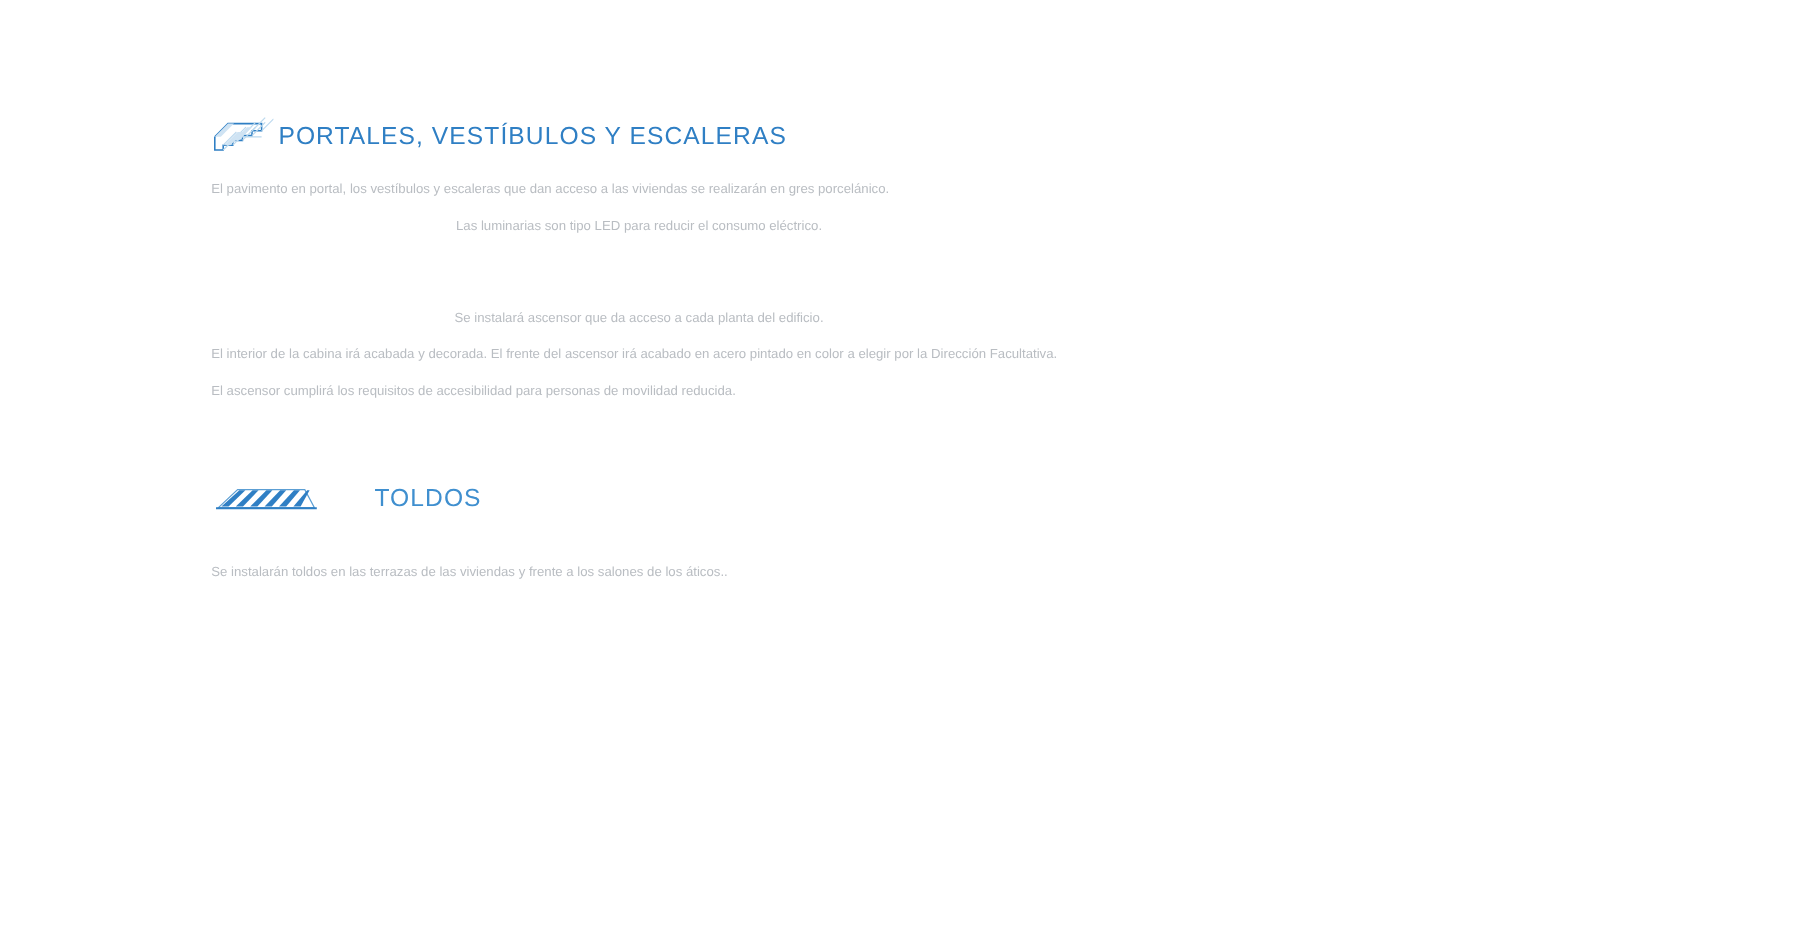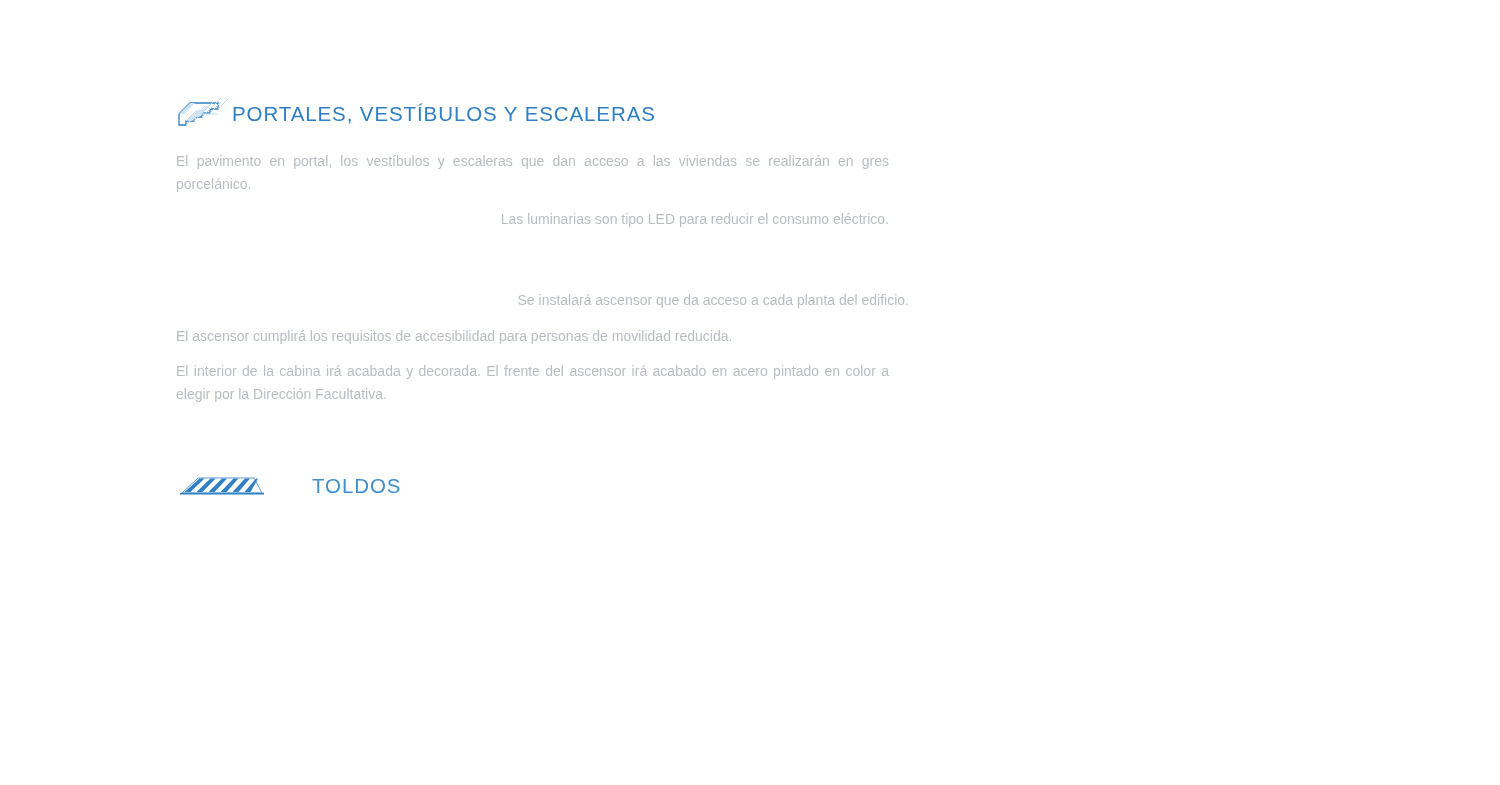--- a/index.html
+++ b/index.html
@@ -51,35 +51,35 @@
     letter-spacing: 0.9px;
     font-weight: 400;
     white-space: nowrap;
   }
   .section-title.light {
     color: #3f8fcf;
   }
 
   .para {
     color: #b9bdc2;
-    font-size: 14px;
+    font-size: 11px;
     line-height: 1.62;
     text-align: justify;
     margin: 0 0 13px 0;
     width: 713px;
   }
   .para.nojust {
-    text-align: right;
+    text-align: center;
   }
 
   
   .sec-portales { padding-top: 0px; }
   .sec-portales .para-1 { margin-top: 14px; }
   .sec-ascensor { margin-top: 58px; }
-  .sec-ascensor .para-1 { margin-top: 17px; margin-left: 20px; }
+  .sec-ascensor .para-1 { margin-top: 17px; }
   .sec-toldos { margin-top: 58px; }
   .sec-toldos .para-1 { margin-top: 31px; }
 
   .title-offset-ascensor { margin-left: 0px; }
   .title-offset-toldos { margin-left: 32px; }
 
   svg { display: block; }
 </style>
 </head>
 <body>
@@ -113,22 +113,22 @@
           </svg>
         </div>
         <div class="section-title">PORTALES, VESTÍBULOS Y ESCALERAS</div>
       </div>
       <p class="para para-1">El pavimento en portal, los vestíbulos y escaleras que dan acceso a las viviendas se realizarán en gres porcelánico.</p>
       <p class="para nojust">Las luminarias son tipo LED para reducir el consumo eléctrico.</p>
     </div>
 
     <div class="section sec-ascensor">
       <p class="para nojust para-1">Se instalará ascensor que da acceso a cada planta del edificio.</p>
+      <p class="para">El interior de la cabina irá acabada y decorada. El frente del ascensor irá acabado en acero pintado en color a elegir por la Dirección Facultativa.</p>
       <p class="para">El ascensor cumplirá los requisitos de accesibilidad para personas de movilidad reducida.</p>
-      <p class="para">El interior de la cabina irá acabada y decorada. El frente del ascensor irá acabado en acero pintado en color a elegir por la Dirección Facultativa.</p>
     </div>
 
     <div class="section sec-toldos">
       <div class="section-head">
         <div class="section-icon" style="width:104px;min-width:104px;">
           <svg width="90" height="30" viewBox="0 0 90 30">
             <g>
               <path d="M6,22 L22,7 L78,7 L86,22 Z" fill="#ffffff" stroke="#5c9fd4" stroke-width="1"></path>
               <g fill="#2f7fc4">
                 <polygon points="8.5,21 23.5,7.6 28.5,7.6 14.5,21"></polygon>
@@ -137,16 +137,17 @@
                 <polygon points="44.5,21 57.5,7.6 62.5,7.6 50.5,21"></polygon>
                 <polygon points="56.5,21 69,7.6 74,7.6 62.5,21"></polygon>
                 <polygon points="68.5,21 80,7.6 82,7.6 74.5,21"></polygon>
               </g>
               <line x1="4" y1="22.6" x2="88" y2="22.6" stroke="#2f7fc4" stroke-width="1.6"></line>
             </g>
           </svg>
         </div>
         <div class="section-title light title-offset-toldos">TOLDOS</div>
       </div>
+      <p class="para para-1">Se instalarán toldos en las terrazas de las viviendas y frente a los salones de los áticos..</p>
     </div>
 
   </div>
 </div>
 
 </body></html>

